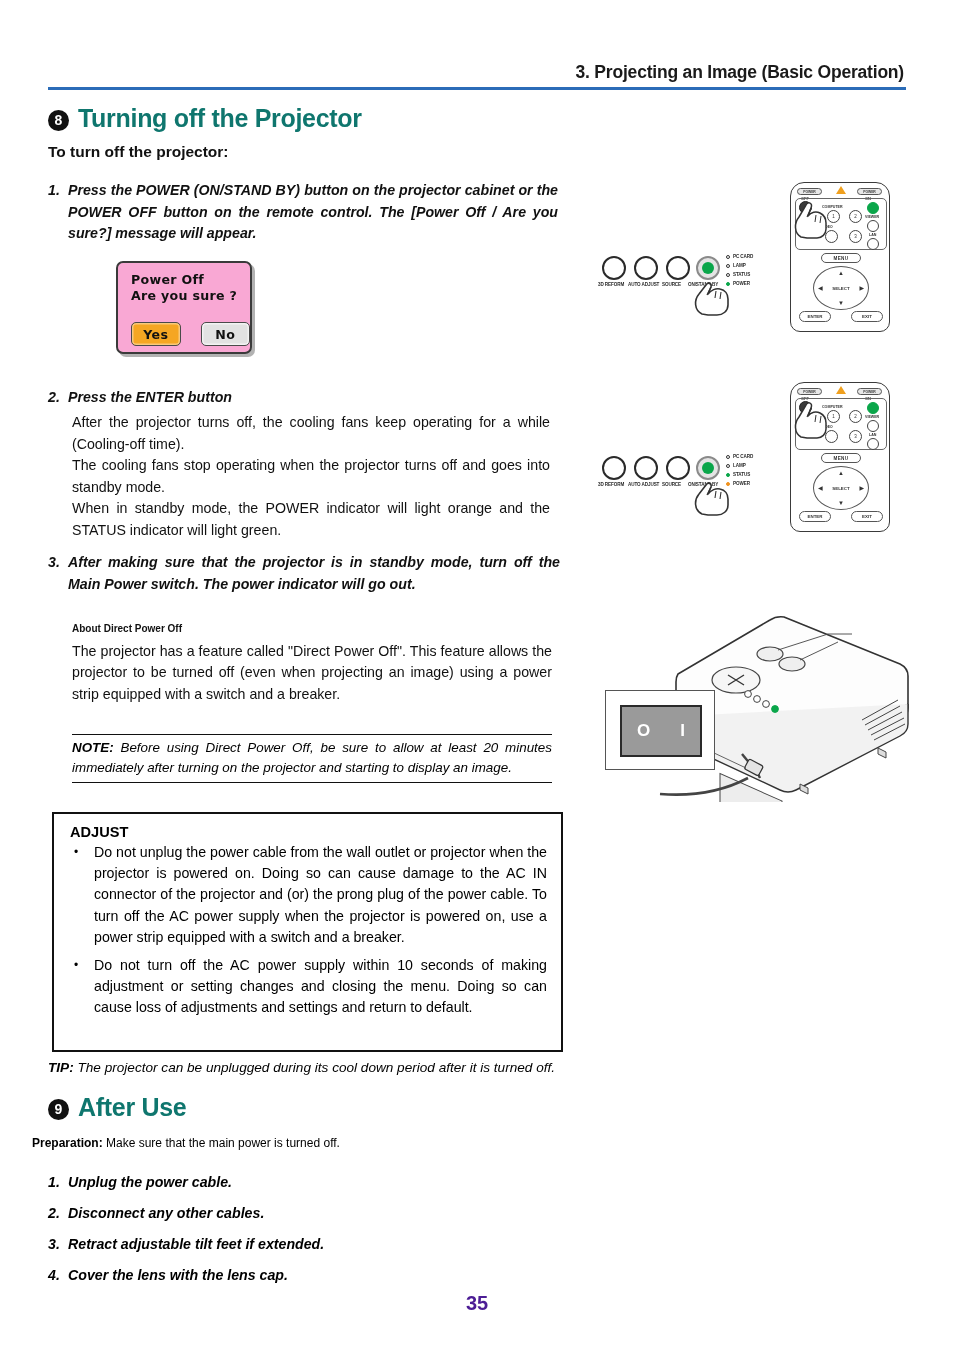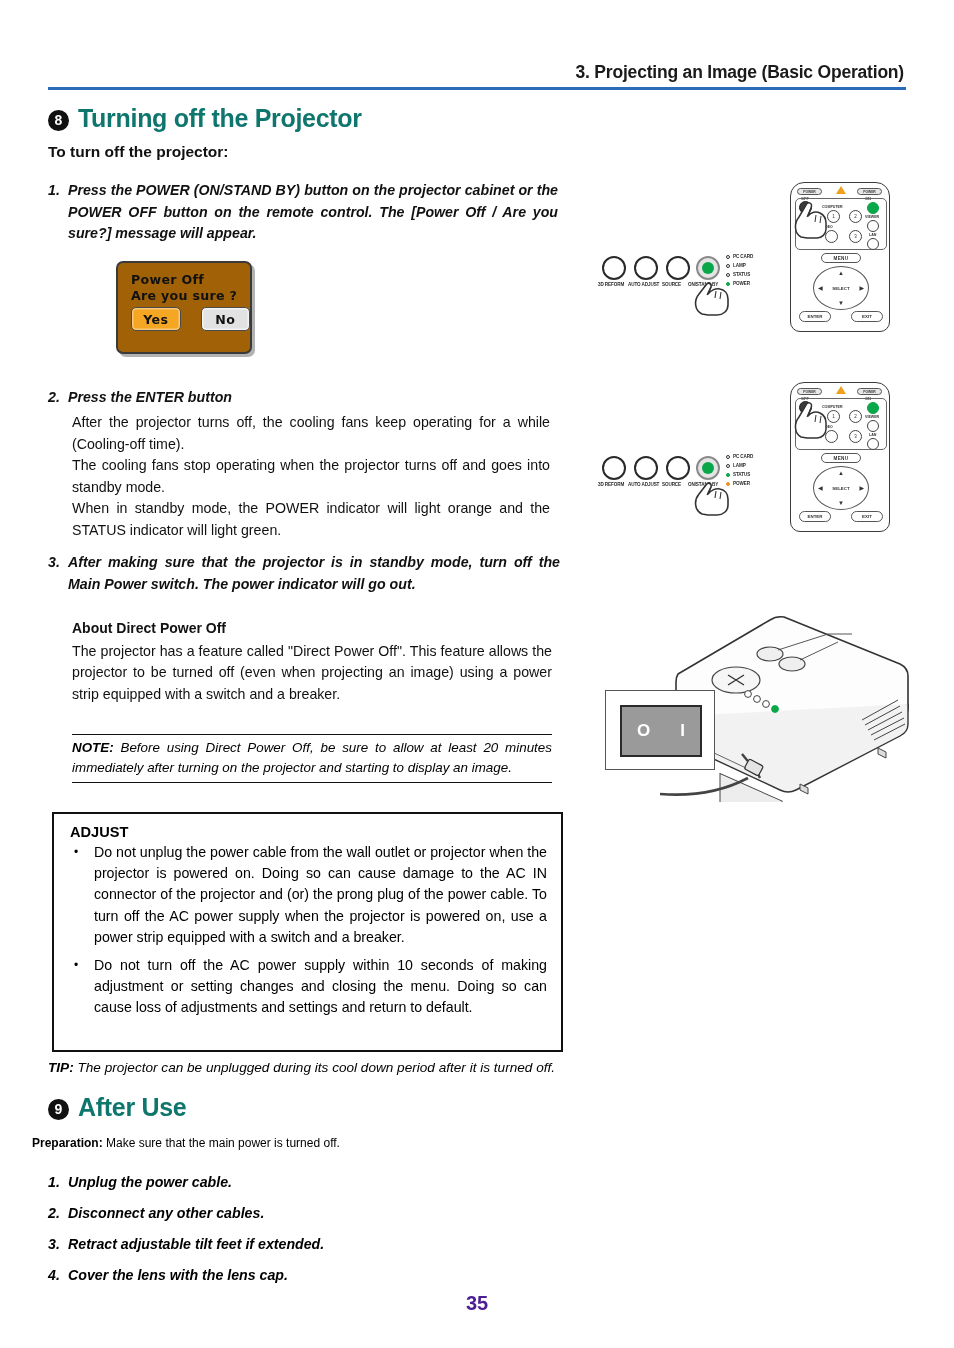--- a/index.html
+++ b/index.html
@@ -77,59 +77,59 @@
   
   .para {
     position: absolute;
     font-size: 14.2px;
     line-height: 21.5px;
     color: #111;
     text-align: justify;
   }
   .step2-body { left: 72px; top: 412px; width: 478px; }
   .dpo-block { left: 72px; top: 618px; width: 480px; }
-  .dpo-head { font-weight: bold; font-size: 14px; margin-bottom: 1px; }
+  .dpo-head { font-weight: bold; font-size: 10px; margin-bottom: 1px; }
   .dpo-text { text-align: justify; }
 
   .note-box {
     position: absolute;
     left: 72px; top: 734px; width: 480px;
     border-top: 1.3px solid #111;
     border-bottom: 1.3px solid #111;
     padding: 3px 0 4px 0;
   }
   .note-text {
     font-size: 13.4px; font-style: italic; line-height: 20px;
     text-align: justify;
   }
   .note-text b { font-style: italic; }
 
   
   .dialog {
     position: absolute;
     left: 116px; top: 261px;
     width: 136px; height: 93px;
-    background: #a16207;
+    background: #f9a8d4;
     border: 2.2px solid #3a3a3a;
     border-radius: 7px;
     box-shadow: 3px 3px 0 rgba(0,0,0,0.30);
     padding: 9px 0 0 0;
   }
   .dialog-text {
     font-family: "DejaVu Sans", sans-serif;
     font-size: 12.6px;
     font-weight: bold;
     line-height: 16px;
     color: #111;
     padding-left: 13px;
     letter-spacing: 0.3px;
   }
   .dialog-buttons {
     display: flex; gap: 20px;
-    padding-left: 13px; margin-top: 3px;
+    padding-left: 13px; margin-top: 18px;
   }
   .dlg-btn {
     width: 52px; height: 24px;
     border: 1.8px solid #4a4a4a;
     border-radius: 5px;
     display: flex; align-items: center; justify-content: center;
     font-family: "DejaVu Sans", sans-serif;
     font-size: 12.6px; font-weight: bold; color: #111;
     letter-spacing: 0.3px;
   }

